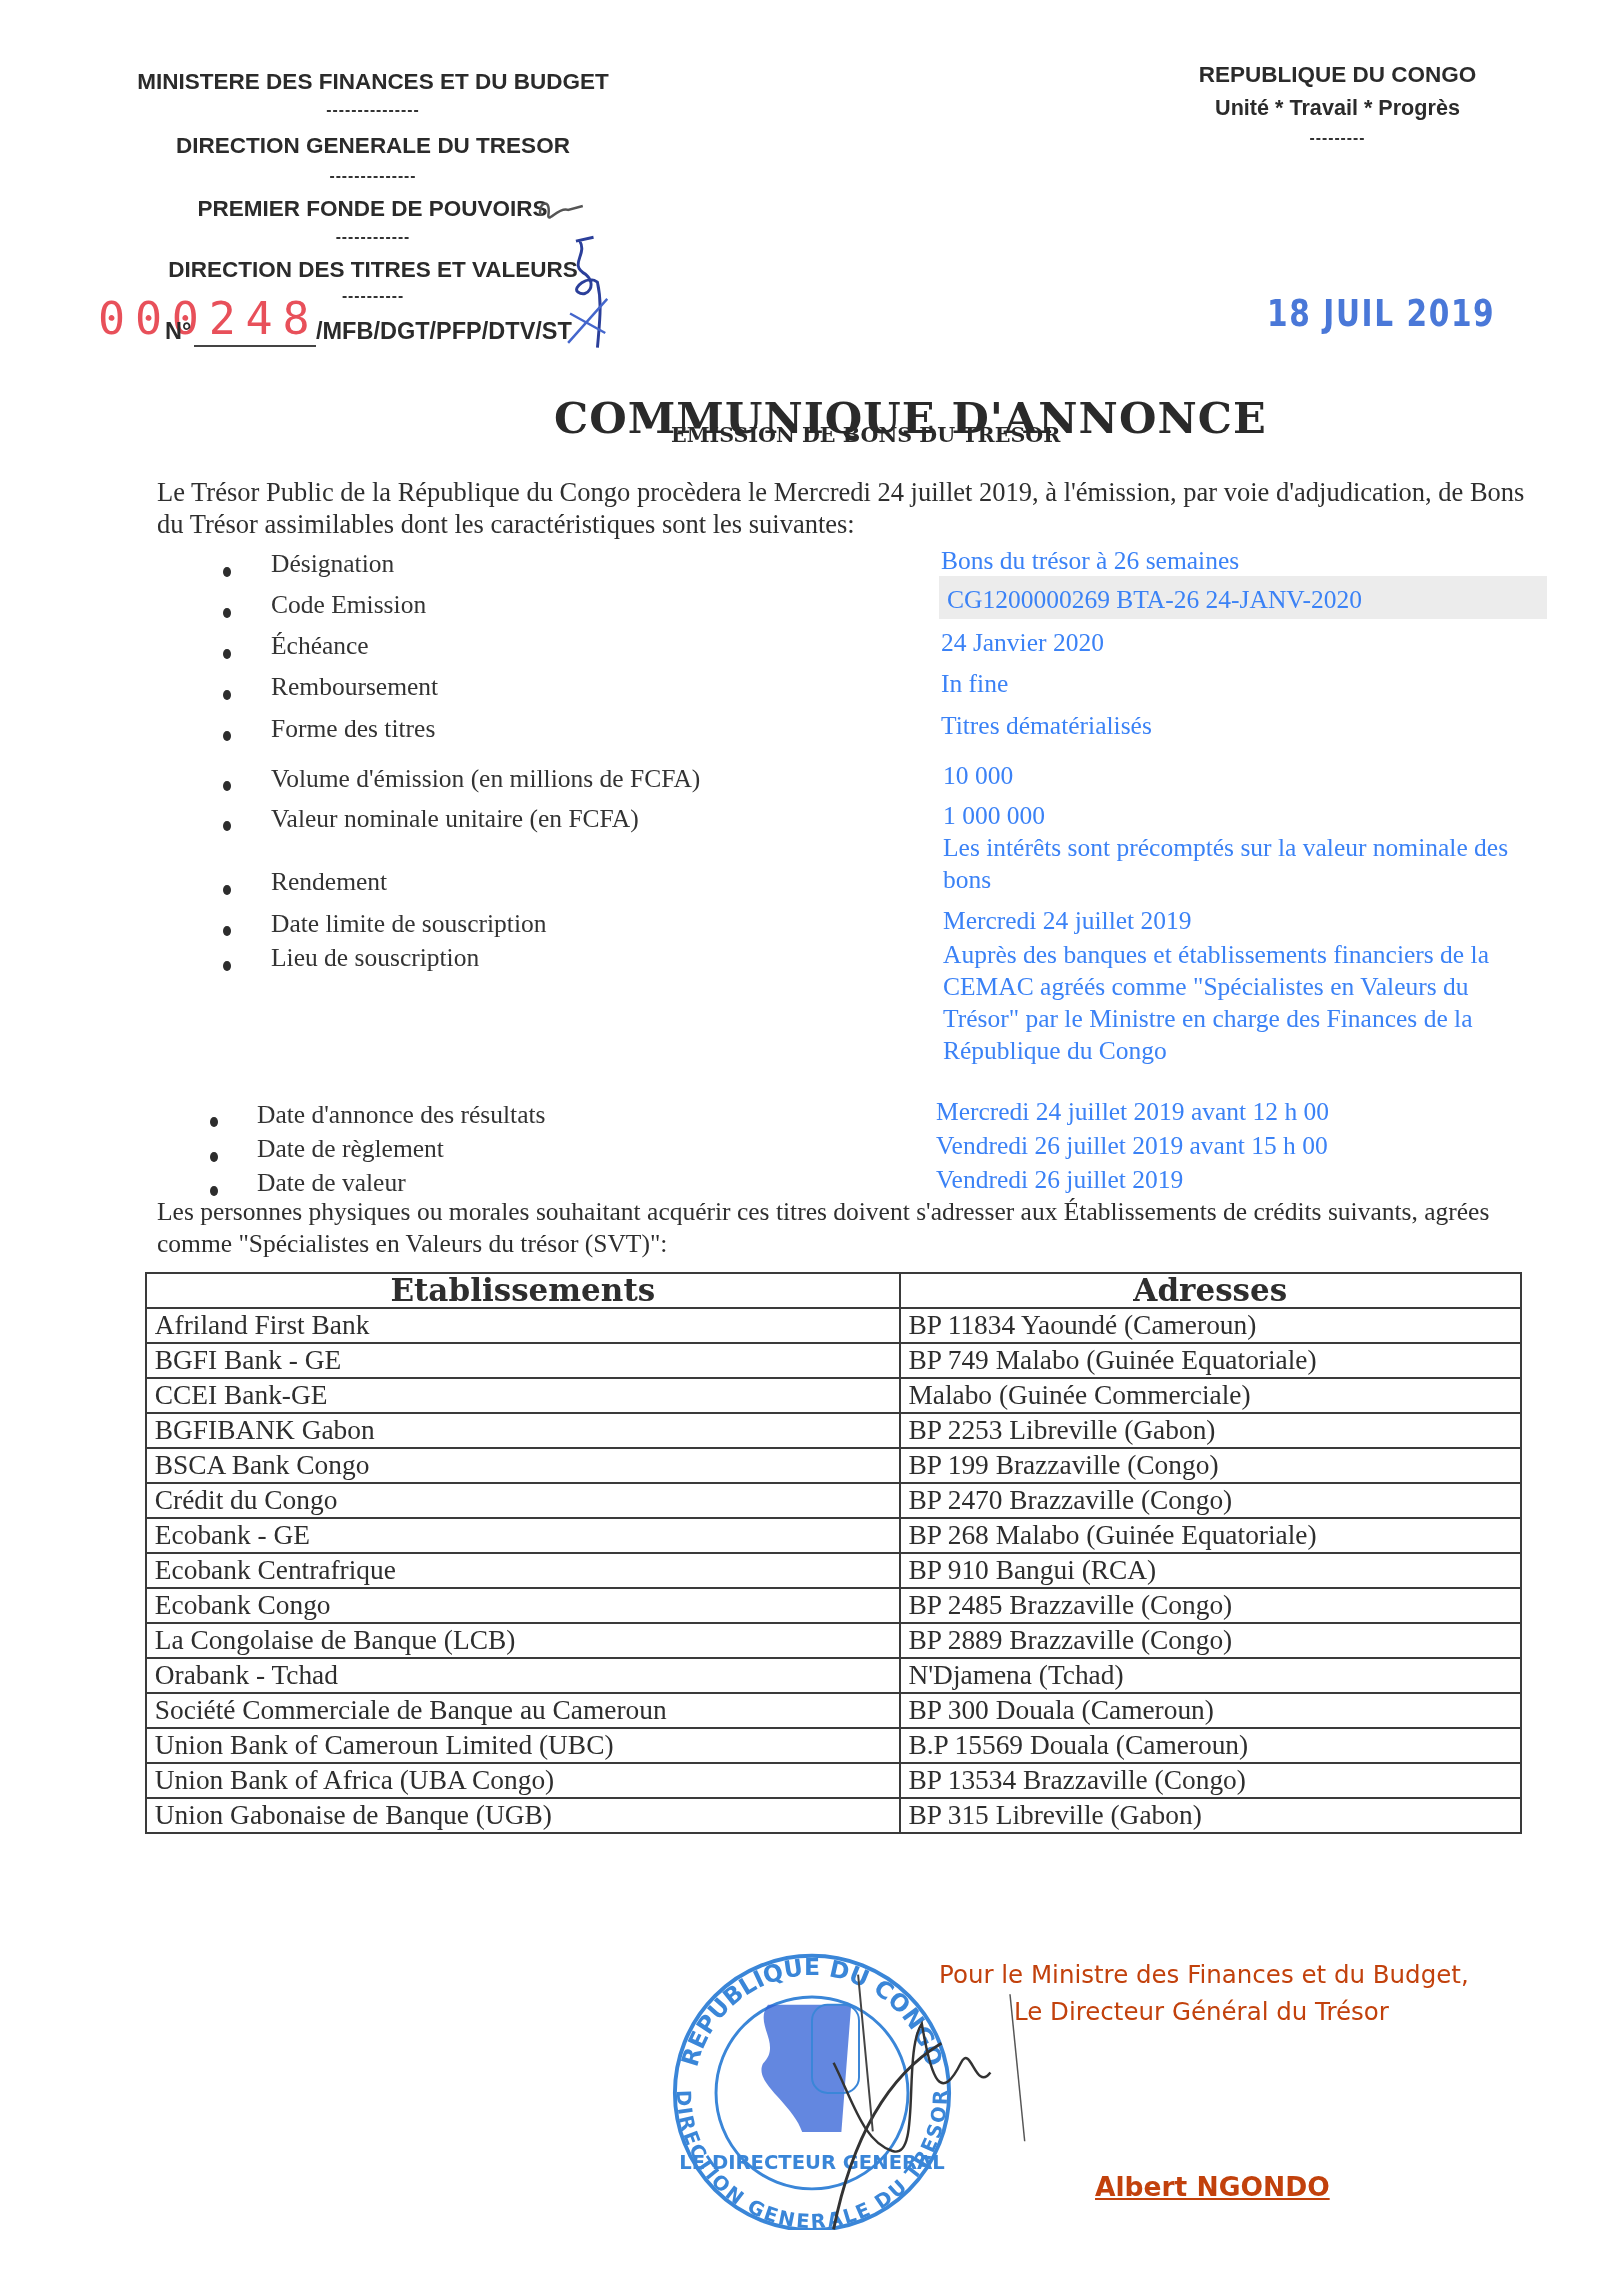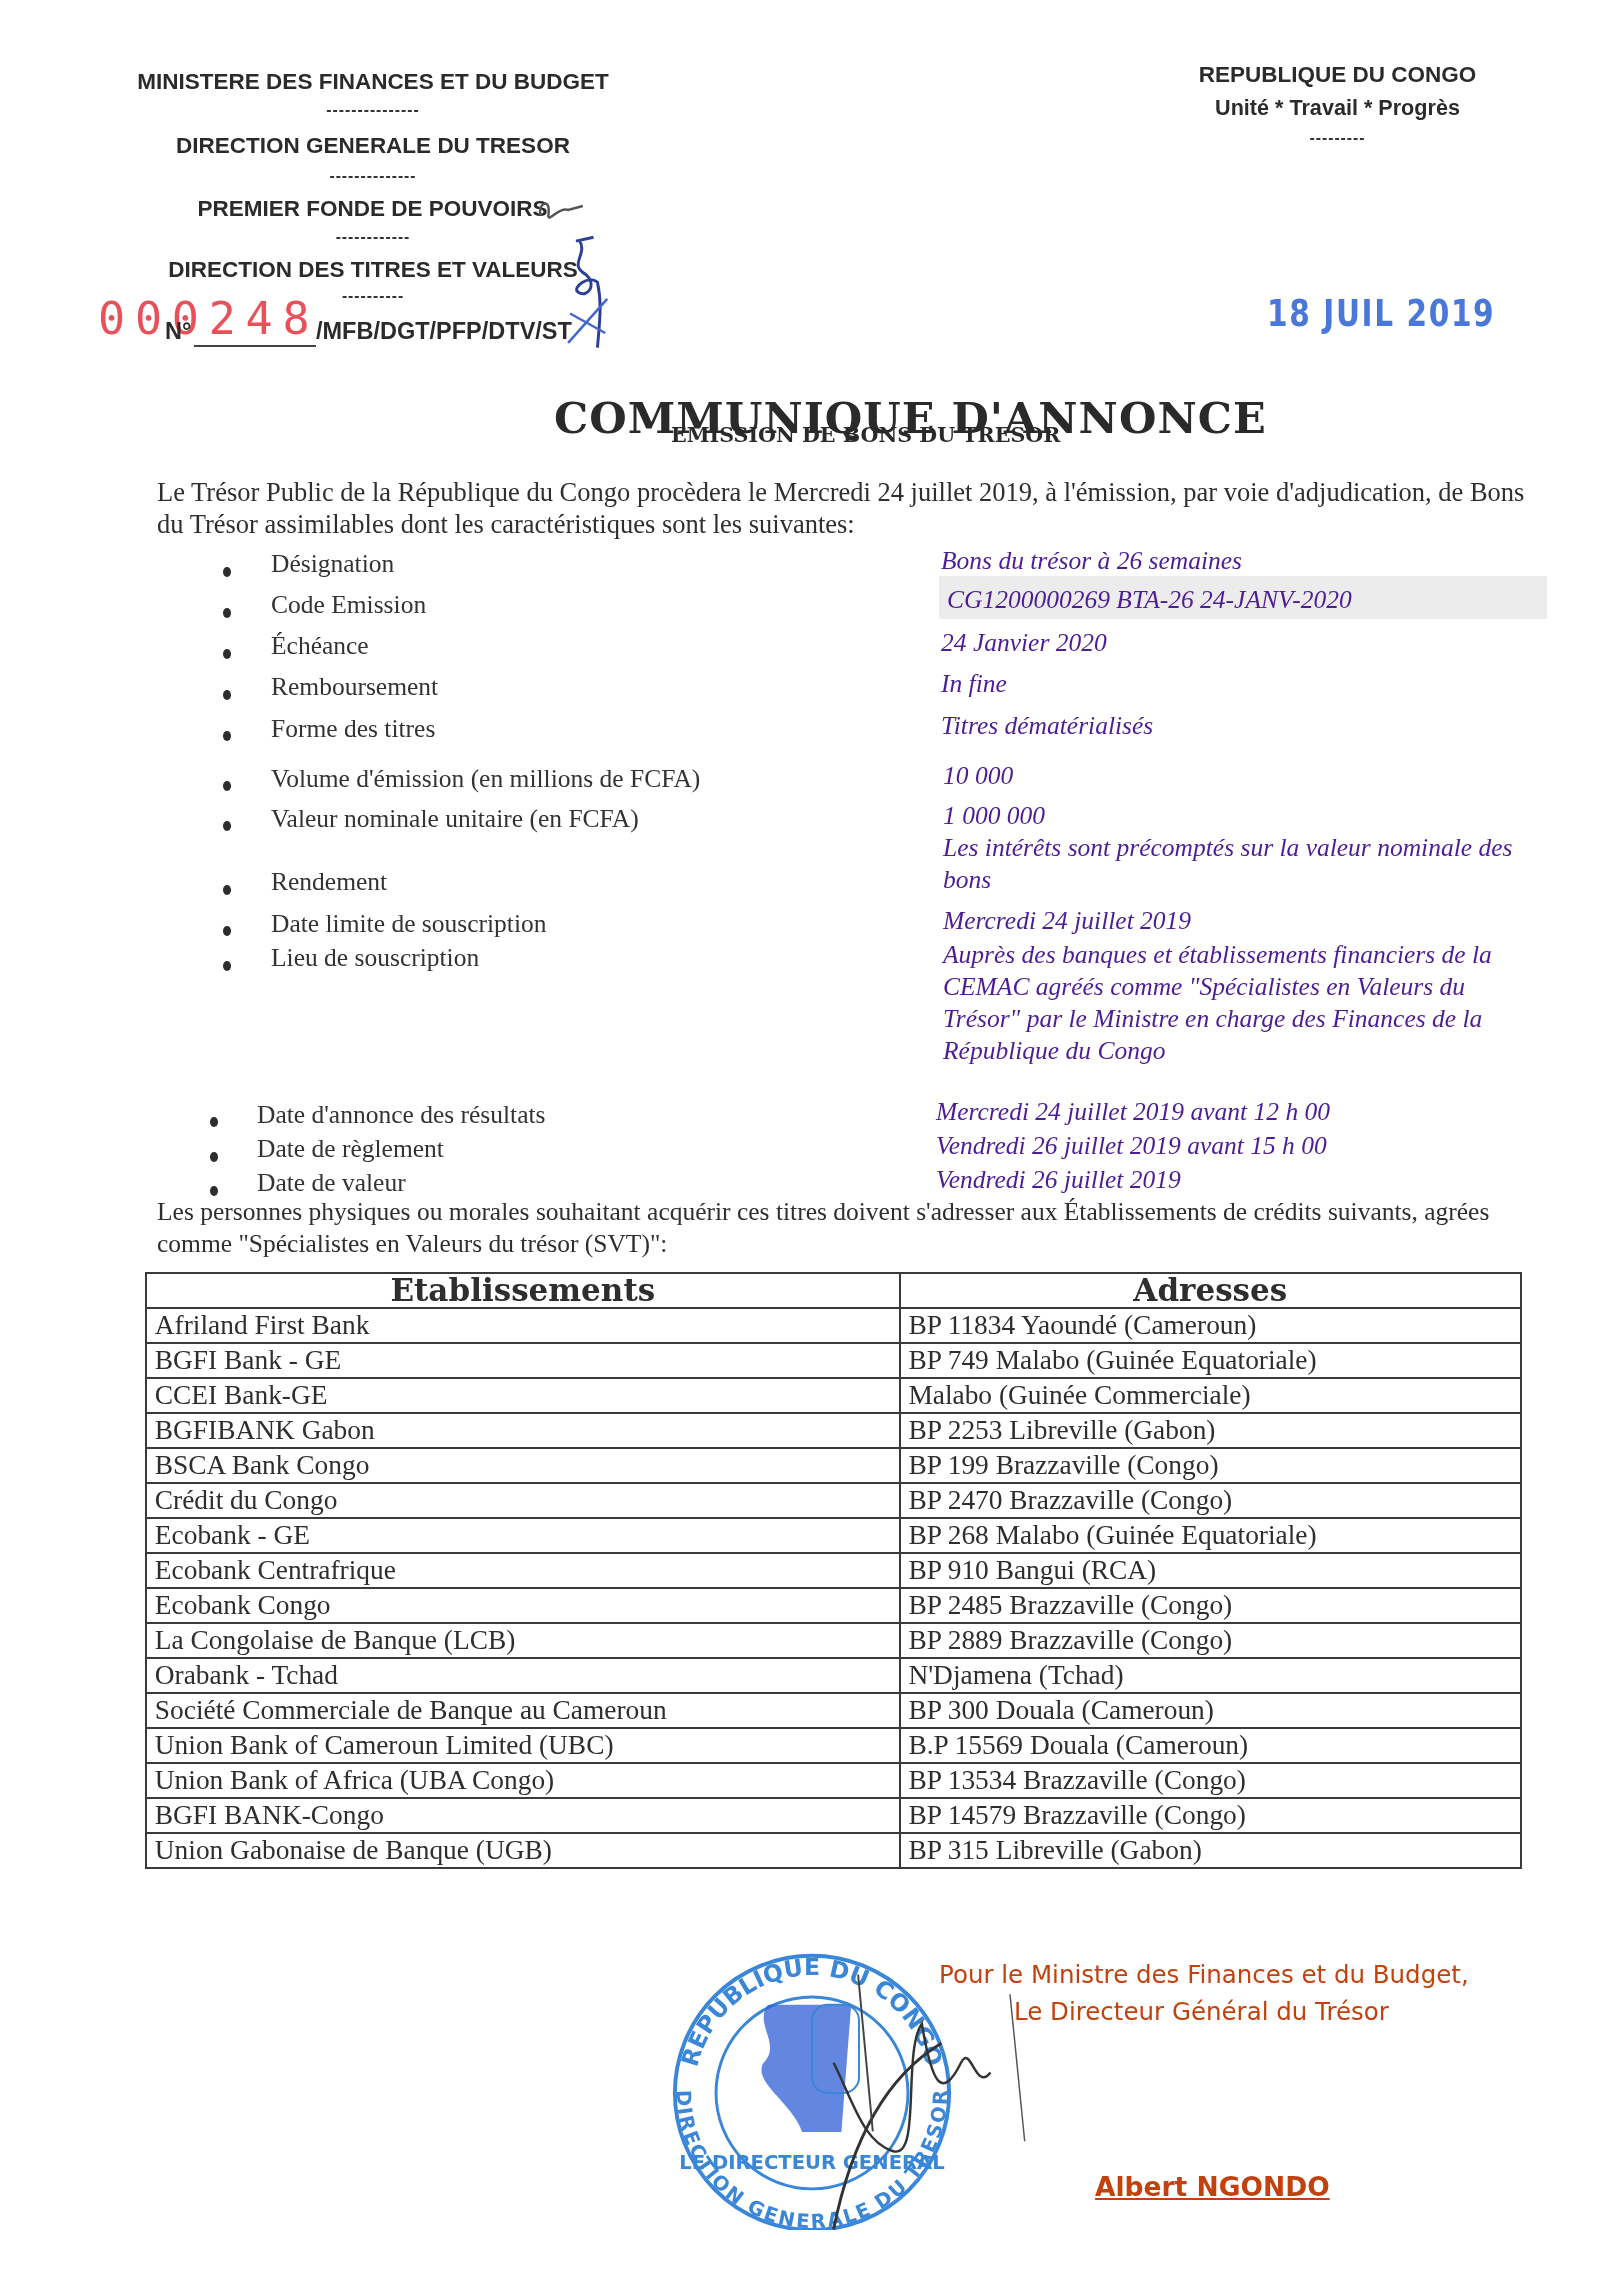--- a/index.html
+++ b/index.html
@@ -5,21 +5,21 @@
   html, body { margin:0; padding:0; background:#ffffff; }
   body { width:1623px; height:2293px; position:relative; overflow:hidden; color:#2a2a2a; }
   .abs { position:absolute; }
   .hdr { font-family:"Liberation Sans", sans-serif; font-weight:bold; font-size:22.5px; color:#2b2b2b; white-space:nowrap; text-align:center; }
   .dash { font-family:"Liberation Sans", sans-serif; font-weight:bold; font-size:15.7px; color:#333; letter-spacing:1px; text-align:center; }
   .title { font-family:"DejaVu Serif", serif; font-weight:bold; font-size:43px; color:#2a2a2a; white-space:nowrap; letter-spacing:1px; }
   .subtitle { font-family:"DejaVu Serif", serif; font-weight:bold; font-size:20.6px; color:#2a2a2a; white-space:nowrap; }
   .body-text { font-family:"Liberation Serif", serif; font-size:26.5px; line-height:32px; color:#2f2f2f; }
   .item { position:absolute; font-family:"Liberation Serif", serif; font-size:25.5px; color:#333; white-space:nowrap; }
   .bullet { position:absolute; width:7.8px; height:9.8px; border-radius:50%; background:#2d2d2d; }
-  .val { position:absolute; font-family:"Liberation Serif", serif; font-size:25.5px; line-height:32px; color:#4c1d95;font-style:italic; }
+  .val { position:absolute; font-family:"Liberation Serif", serif; font-size:25.5px; line-height:32px; color:#3b82f6; }
   table.svt { position:absolute; left:145px; top:1272px; width:1377px; border-collapse:collapse; font-family:"Liberation Serif", serif; font-size:27.4px; color:#2e2e2e; }
   table.svt td, table.svt th { border:2px solid #3a3a3a; height:33px; padding:0 7.8px; line-height:33px; white-space:nowrap; }
   table.svt th { font-family:"DejaVu Serif", serif; font-weight:bold; font-size:31px; text-align:center; }
   table.svt td.c1 { width:736px; }
   .stamp-red { font-family:"DejaVu Sans Mono", monospace; color:#e8505a; font-size:45px; letter-spacing:9.8px; }
   .stamp-blue { font-family:"DejaVu Sans", sans-serif; font-weight:bold; color:#4a78d8; font-size:37px; letter-spacing:2px; transform:scaleX(0.8); transform-origin:left; }
   .sig-text { font-family:"DejaVu Sans", sans-serif; font-size:24.5px; color:#c2410c; white-space:nowrap; }
 </style>
 </head>
 <body>
@@ -167,24 +167,20 @@
         <td class="c1">Société Commerciale de Banque au Cameroun</td>
         <td>BP 300 Douala (Cameroun)</td>
       </tr>
     <tr>
         <td class="c1">Union Bank of Cameroun Limited  (UBC)</td>
         <td>B.P 15569 Douala (Cameroun)</td>
       </tr>
     <tr>
         <td class="c1">Union Bank of Africa (UBA Congo)</td>
         <td>BP 13534 Brazzaville (Congo)</td>
-      </tr>
-    <tr>
-        <td class="c1">BGFI BANK-Congo</td>
-        <td>BP 14579 Brazzaville (Congo)</td>
       </tr>
     <tr>
         <td class="c1">Union Gabonaise de Banque (UGB)</td>
         <td>BP 315 Libreville  (Gabon)</td>
       </tr>
   </tbody>
 </table>
 
 <svg class="abs" style="left:655px; top:1946px;" width="314" height="284" viewBox="0 0 320 290">
   <defs>

